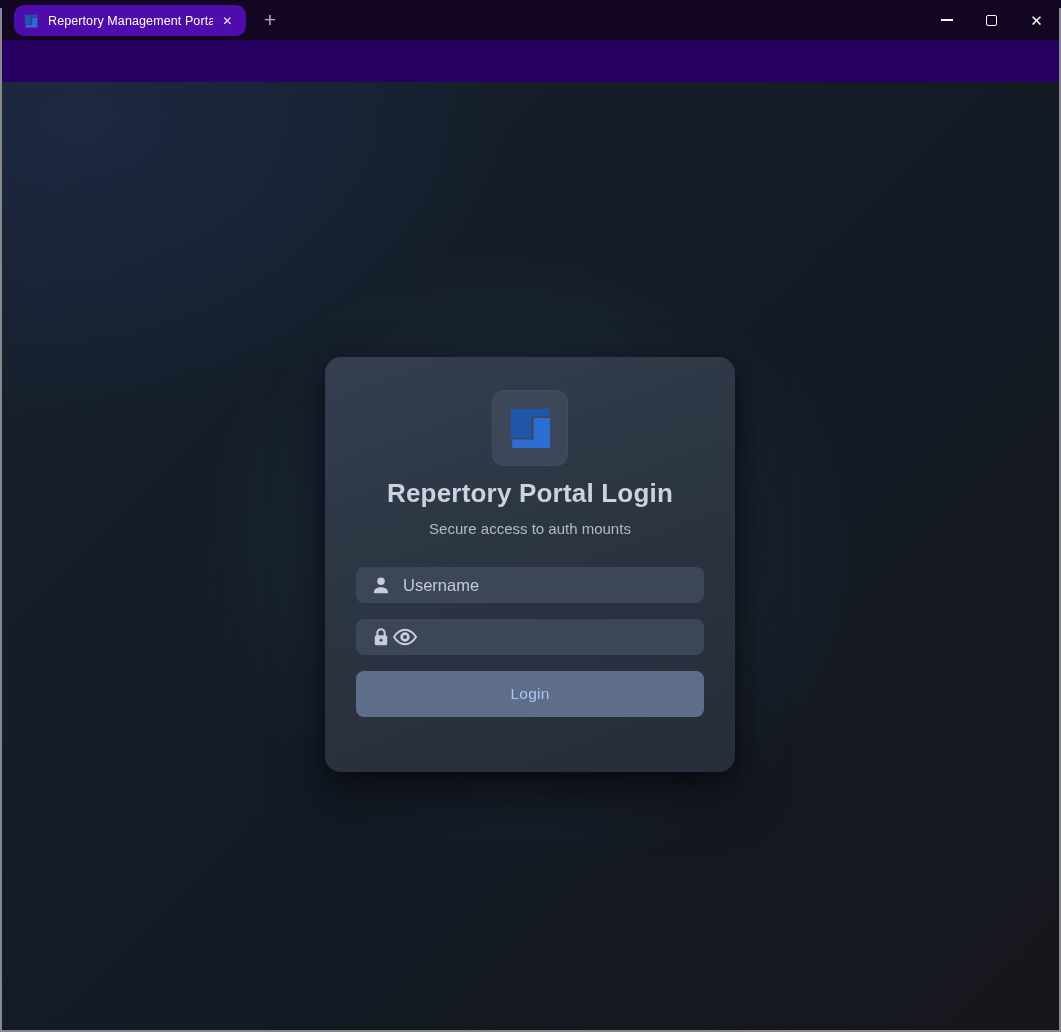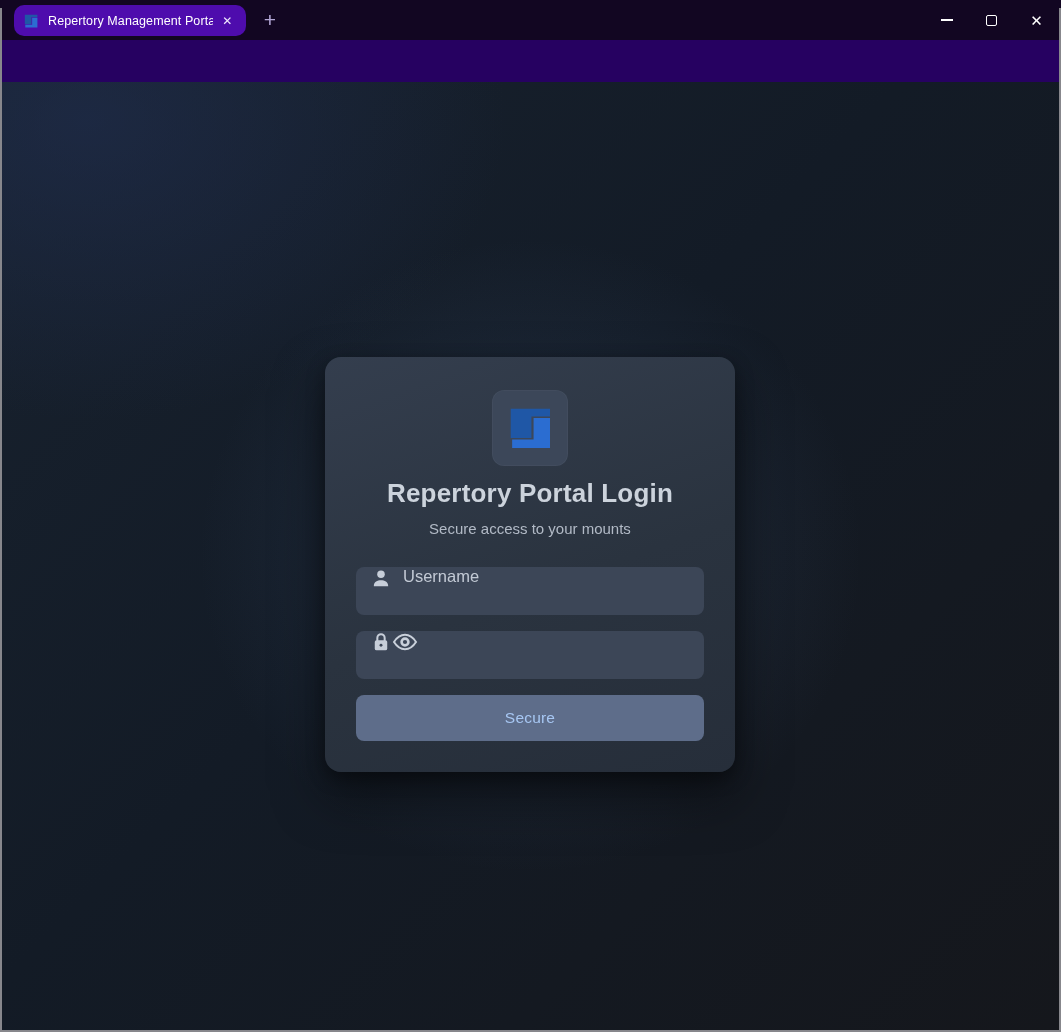--- a/index.html
+++ b/index.html
@@ -79,22 +79,22 @@
     display:flex; flex-direction:column; align-items:center;
   }
   .logo-box {
     margin-top:33px; width:76px; height:76px; border-radius:12px; background:#3c4759;
     display:flex; align-items:center; justify-content:center;
     box-shadow: inset 0 0 0 1px rgba(255,255,255,.03);
   }
   .card-title { margin-top:12px; font-size:26px; font-weight:600; color:#ccd3dc; letter-spacing:.2px; }
   .card-subtitle { margin-top:11px; font-size:15px; color:#b2bac6; }
   .field {
-    margin-top:30px; width:348px; height:48px; border-radius:8px; background:#3c4657;
-    display:flex; align-items:flex-start; padding:0 14px; cursor:text;
+    margin-top:30px; width:348px; height:36px; border-radius:8px; background:#3c4657;
+    display:flex; align-items:center; padding:0 14px; cursor:text;
   }
   .field + .field { margin-top:16px; }
   .field .f-icon { flex:0 0 22px; height:22px; }
   .field input {
     flex:1 1 auto; margin-left:11px; background:transparent; border:none; outline:none;
     font-family:"Liberation Sans", sans-serif; font-size:16.5px; color:#e2e7ee; min-width:0;
   }
   .field input::placeholder { color:#c3cad5; opacity:1; }
   .eye-btn { flex:0 0 26px; height:22px; display:flex; align-items:center; justify-content:center; cursor:pointer; }
   .login-btn {
@@ -187,21 +187,21 @@
 
   <div class="content">
     <div class="login-card">
       <div class="logo-box">
         <svg width="50" height="50" viewBox="0 0 70 70">
           <path d="M8,8 H63 V19 H37 V49 H8 Z" fill="#1f57a6"></path>
           <path d="M40,21 H63 V63 H10 V51 H40 Z" fill="#2b6dd1"></path>
         </svg>
       </div>
       <div class="card-title">Repertory Portal Login</div>
-      <div class="card-subtitle">Secure access to your mounts</div>
+      <div class="card-subtitle">Secure access to auth mounts</div>
 
       <div class="field">
         <svg class="f-icon" viewBox="0 0 24 24">
           <circle cx="12" cy="8" r="4.1" fill="#c7ced9"></circle>
           <path d="M4.2 20.5 c0-4.2 3.9-6 7.8-6 s7.8 1.8 7.8 6 v0.5 h-15.6 z" fill="#c7ced9"></path>
         </svg>
         <input type="text" placeholder="Username" style="">
       </div>
 
       <div class="field">
@@ -211,20 +211,20 @@
           <circle cx="12" cy="15.5" r="1.6" fill="#3c4657"></circle>
         </svg>
         <span class="eye-btn">
           <svg width="26" height="22" viewBox="0 0 26 22">
             <path d="M2 11 C5.5 5.5 9 3.8 13 3.8 S20.5 5.5 24 11 C20.5 16.5 17 18.2 13 18.2 S5.5 16.5 2 11 Z" fill="none" stroke="#c9d0da" stroke-width="2"></path>
             <circle cx="13" cy="11" r="3.4" fill="none" stroke="#c9d0da" stroke-width="2.6"></circle>
           </svg>
         </span>
       </div>
 
-      <button class="login-btn">Secure</button>
+      <button class="login-btn">Login</button>
     </div>
   </div>
 
   <div class="frame-edge frame-left"></div>
   <div class="frame-edge frame-right"></div>
   <div class="frame-edge frame-bottom"></div>
 </div>
 
 </body></html>

